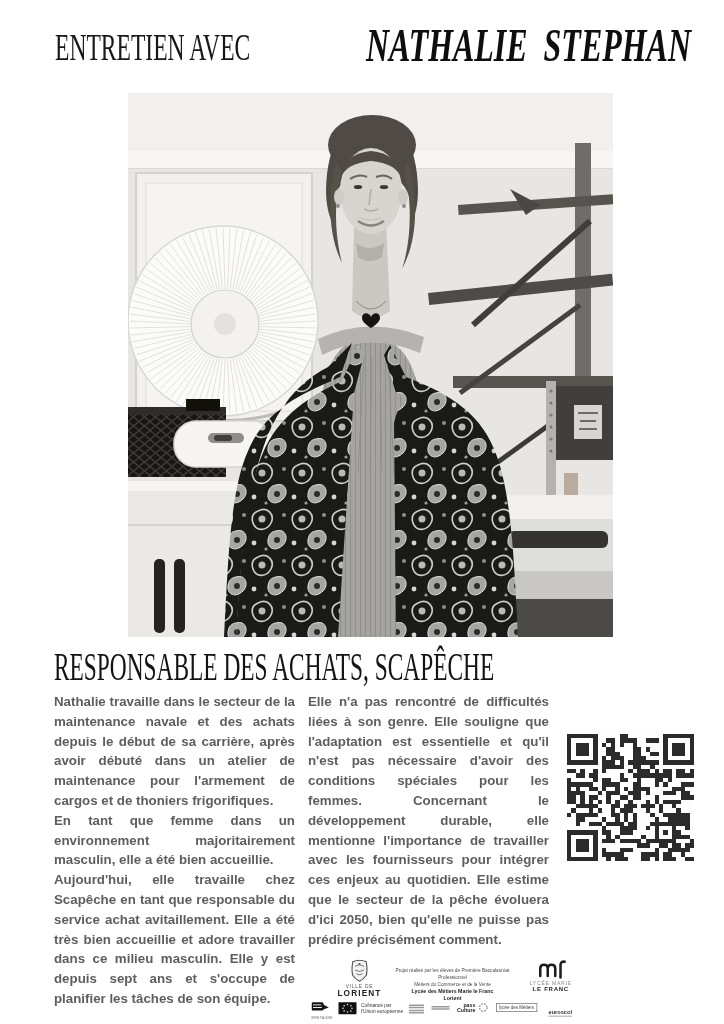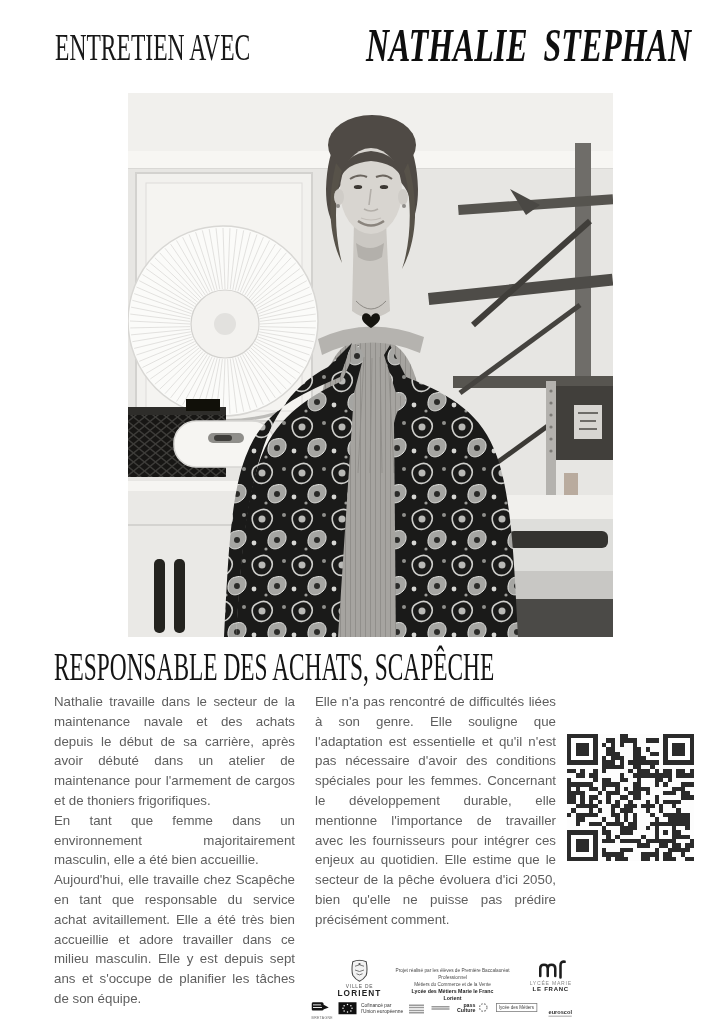--- a/index.html
+++ b/index.html
@@ -26,23 +26,23 @@
     font-family:"Liberation Serif", serif; font-weight:400;
     font-size:41px; line-height:1; color:#141414;
     transform:scaleX(0.57); transform-origin:0 0; white-space:pre;
   }
   
   .photo { position:absolute; left:128px; top:93px; width:485px; height:544px; background:#eceae8; }
   .photo svg { display:block; }
   
   .col { position:absolute; top:692px; width:241px; color:#5e5e5e;
          font-size:13.3px; line-height:19.8px; }
-  .col p { text-align:justify; }
+  .col p { text-align:justify;font-weight:bold; }
   .col-1 { left:54px; }
-  .col-2 { left:315px; }
+  .col-2 { left:308px; }
   
   .qr { position:absolute; left:567px; top:734px; width:127px; height:127px; background:#fdfdfd; }
   
   .footer { position:absolute; left:310px; top:955px; width:553px; height:92px;
             transform:scale(0.75); transform-origin:0 0; color:#3c3c3c; }
   .f-abs { position:absolute; }
   .lorient { left:26px; top:6px; width:80px; text-align:center; }
   .lorient .v1 { font-size:6.5px; letter-spacing:1px; color:#555; margin-top:2px; }
   .lorient .v2 { font-size:11px; font-weight:700; letter-spacing:1.5px; color:#222; }
   .credits { left:100px; top:16px; width:180px; text-align:center; color:#4a4a4a; }

